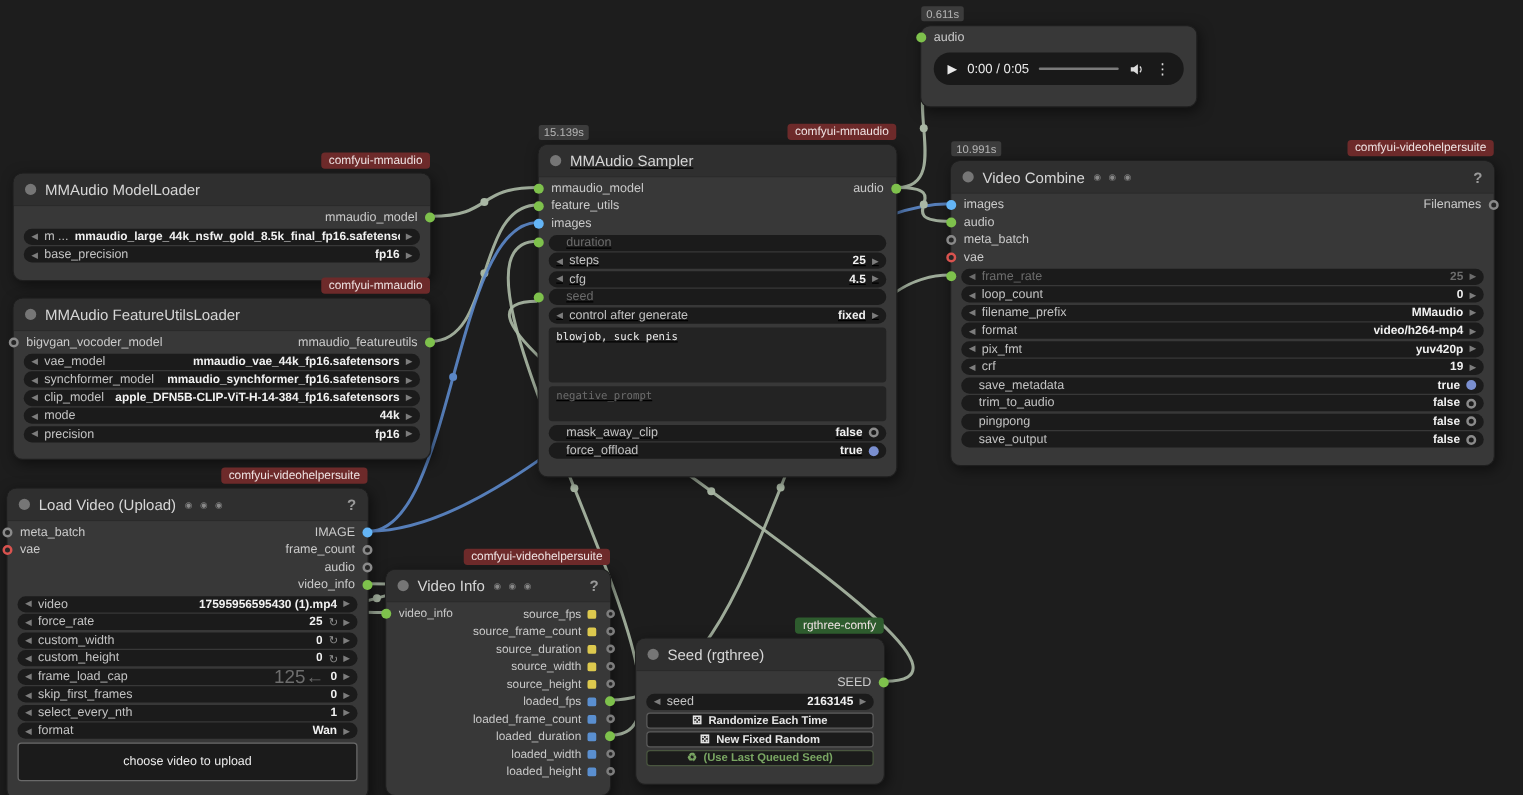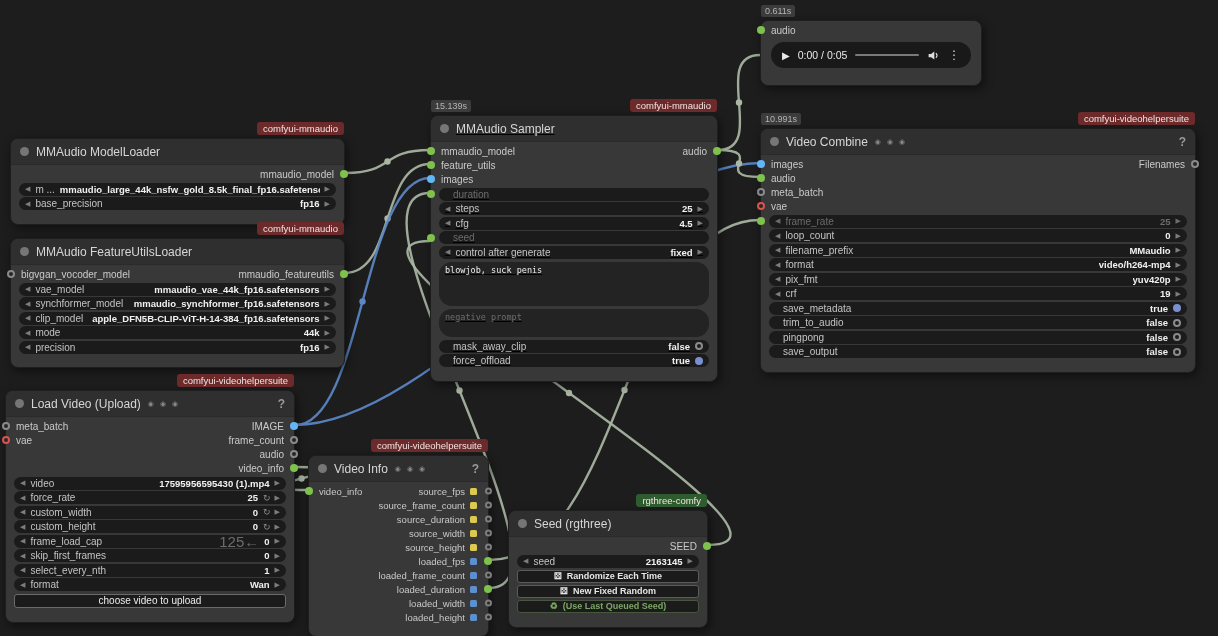--- a/index.html
+++ b/index.html
@@ -30,24 +30,24 @@
   .w-sp{flex:1}
   .w-hint{color:#6d6d6d;margin-right:5px;font-size:15px}
   .w-value{color:#f1f1f1;font-weight:700;font-size:9.5px;margin-right:5px;overflow:hidden}
   .w-icon{color:#8d8d8d;font-size:9px;margin-right:4px}
   .widget.grayed .w-label,.widget.grayed .w-value,.widget.grayed .w-arrow,
   .widget.grayed .w-hint{color:#6c6c6c}
   .widget-indot{width:8px;height:8px;border-radius:50%;position:absolute;left:-12px;top:50%;
     transform:translateY(-50%)}
   .t-ring{width:8px;height:8px;border-radius:50%;border:2px solid #8b8b8b;flex:none}
   .t-on{border:none;background:#7a8fd0}
-  .textarea{margin:3px 8px;background:#232323;border-radius:13px;padding:3px 6px;
+  .textarea{margin:3px 8px;background:#232323;border-radius:3px;padding:3px 6px;
     font-family:"DejaVu Sans Mono",monospace;font-size:8.5px;color:#ededed;overflow:hidden}
   .textarea .ph{color:#6c6c6c}
-  .upload-btn{height:14px;margin:2.5px 8px;background:#1b1b1b;border:1px solid #6a6a6a;
+  .upload-btn{height:31px;margin:2.5px 8px;background:#1b1b1b;border:1px solid #6a6a6a;
     border-radius:3px;display:flex;align-items:center;justify-content:center;font-size:10px;
     color:#ececec}
   .rg-btn{height:13px;margin:2px 8px;background:#1b1b1b;border:1px solid #5c5c5c;border-radius:3px;
     display:flex;align-items:center;justify-content:center;gap:5px;font-size:9px;font-weight:700;
     color:#e6e6e6}
   .rg-btn .rg-icon{font-size:9px}
   .rg-btn.green{color:#7aa763;border-color:#49563f}
   .badge{position:absolute;bottom:100%;margin-bottom:4px;font-size:9.5px;padding:1px 6px;
     border-radius:3px;color:#efe3e3;white-space:nowrap}
   .badge.source{right:0}
@@ -417,21 +417,21 @@
         <div class="rg-btn">
           <span class="rg-icon">⚄</span>
           <span class="rg-label">New Fixed Random</span>
         </div>
         <div class="rg-btn green">
           <span class="rg-icon">♻</span>
           <span class="rg-label">(Use Last Queued Seed)</span>
         </div>
       </div>
     </div>
-    <div class="node" style="left: 760px; top: 20px; width: 222px;">
+    <div class="node" style="left: 736px; top: 20px; width: 222px;">
       <div class="badge timer">0.611s</div>
       <div class="rows">
         <div class="srow">
           <span class="in-dot" style="background: rgb(126, 193, 76);"></span>
           <span class="in-label">audio</span>
         </div>
         <div class="player">
           <span class="play">▶</span>
           <span class="ptime">0:00 / 0:05</span>
           <div class="ptrack"></div>

